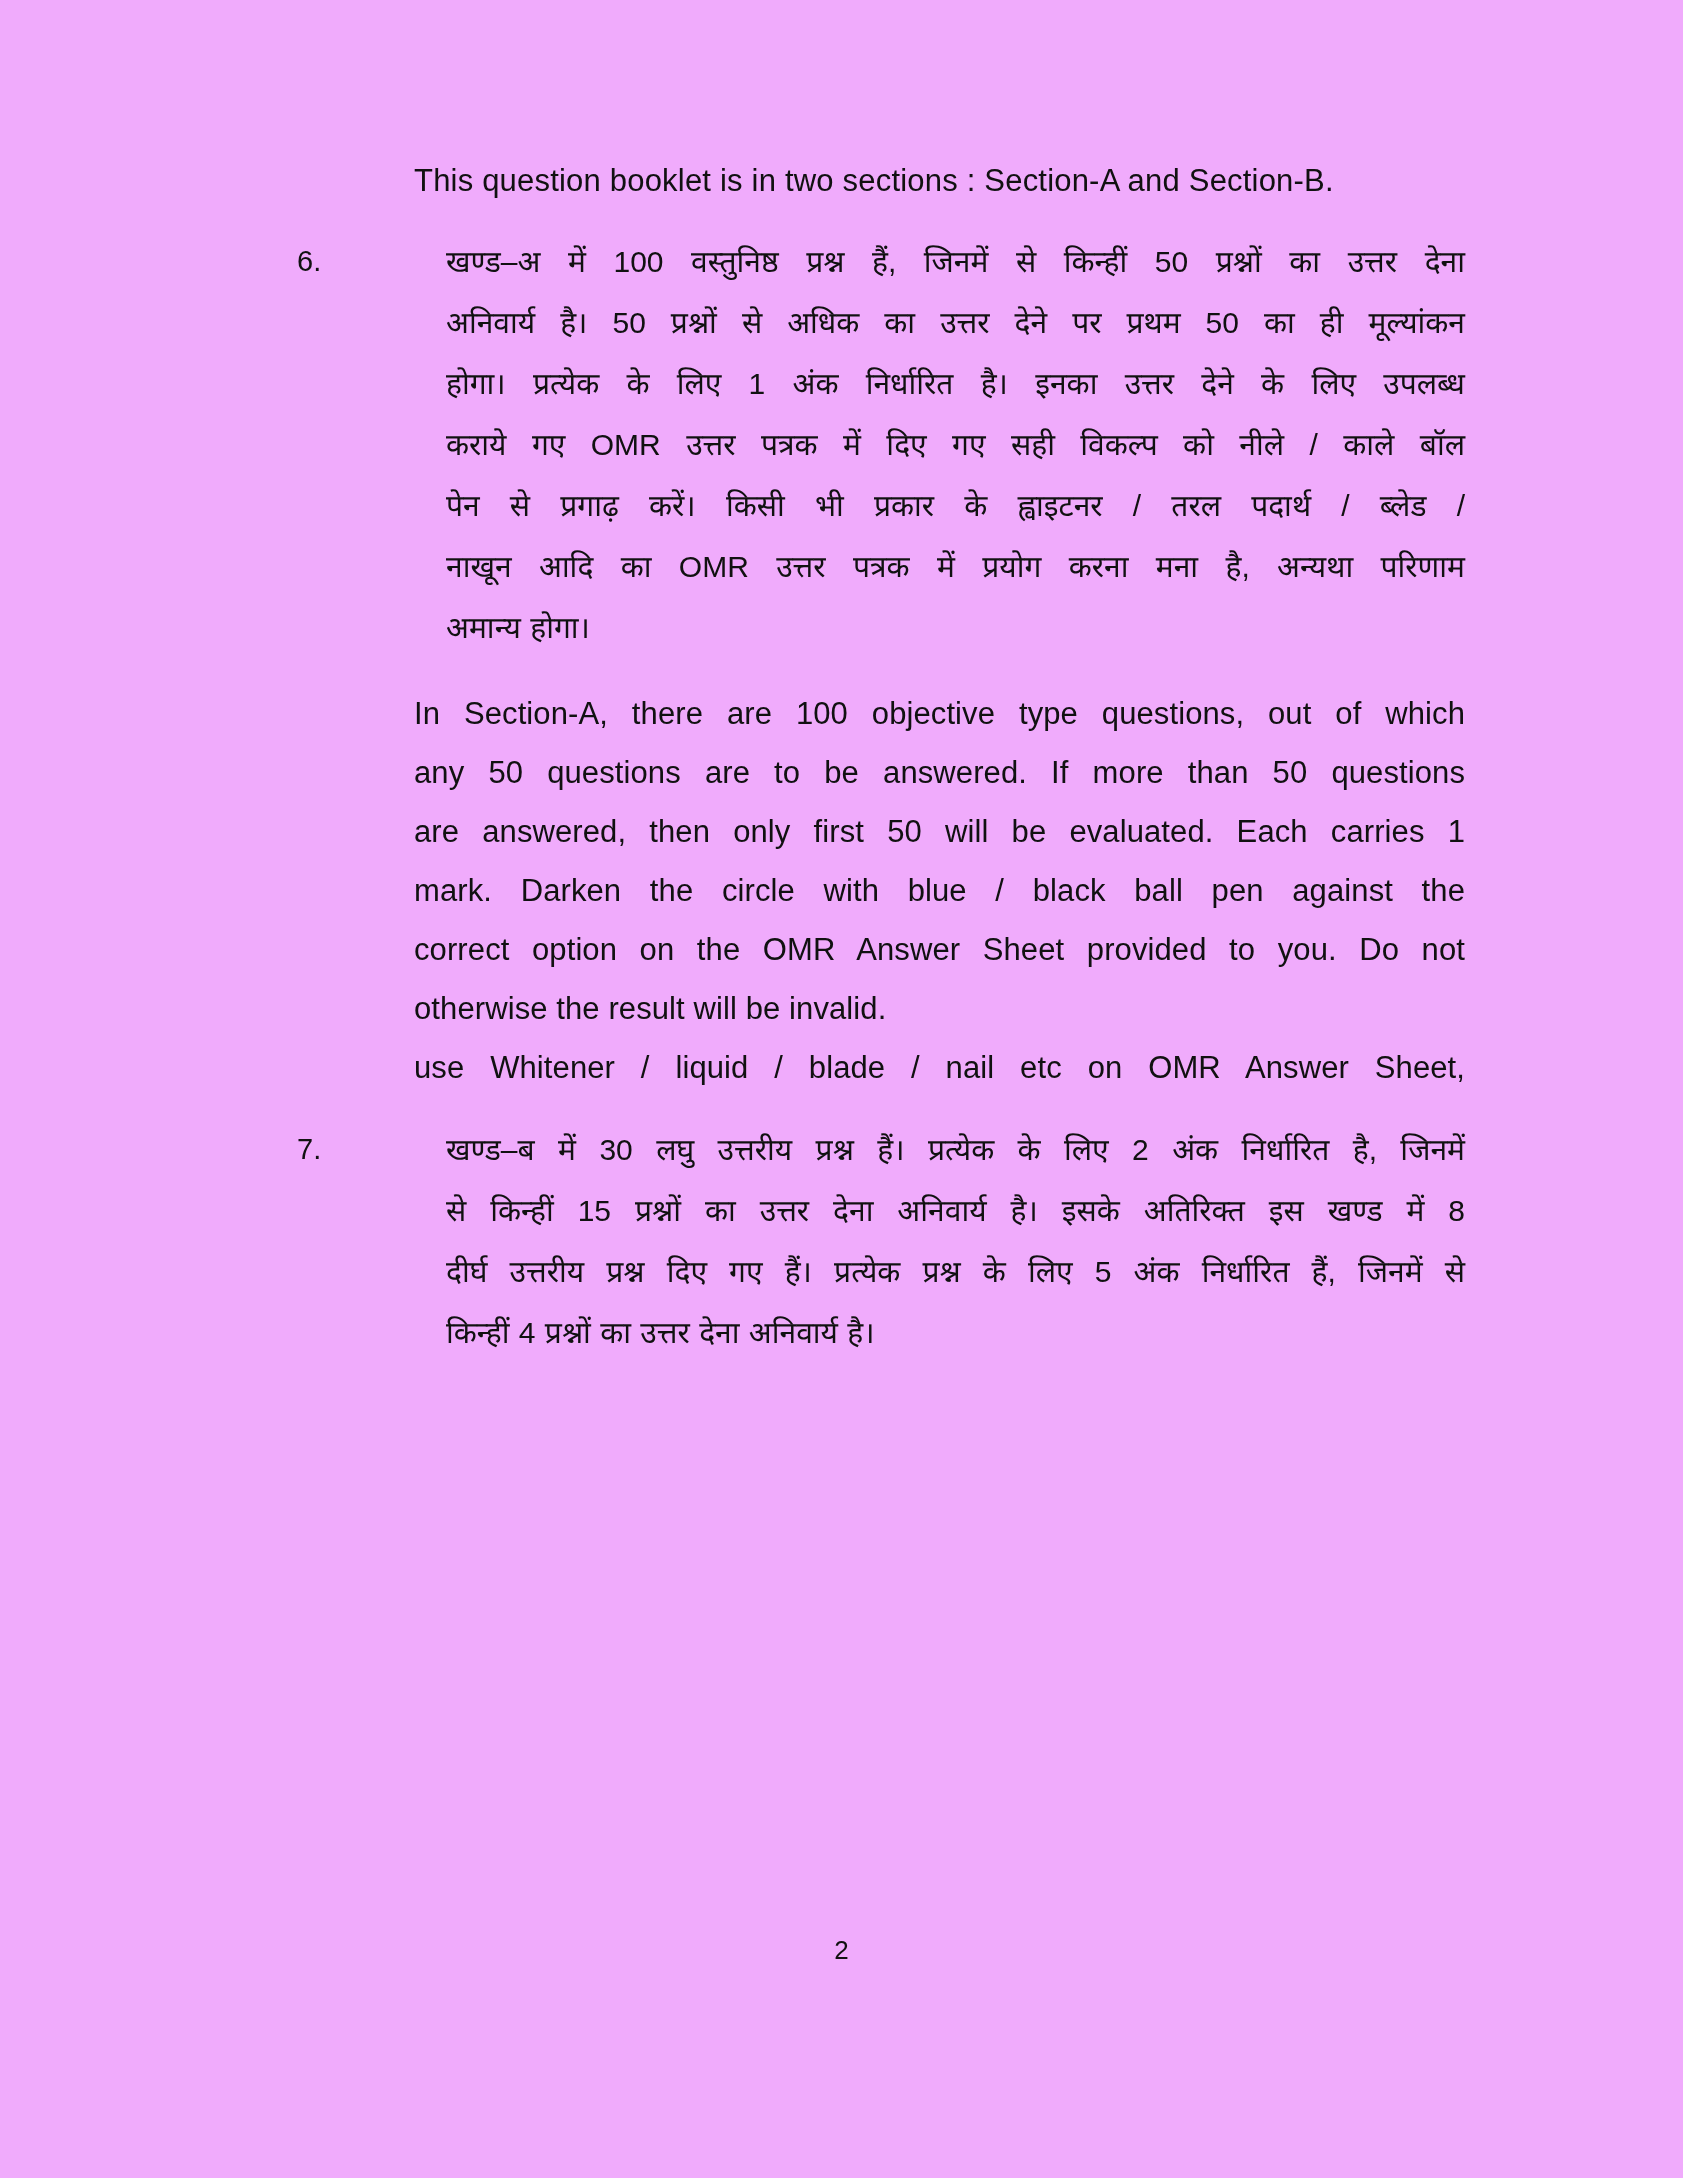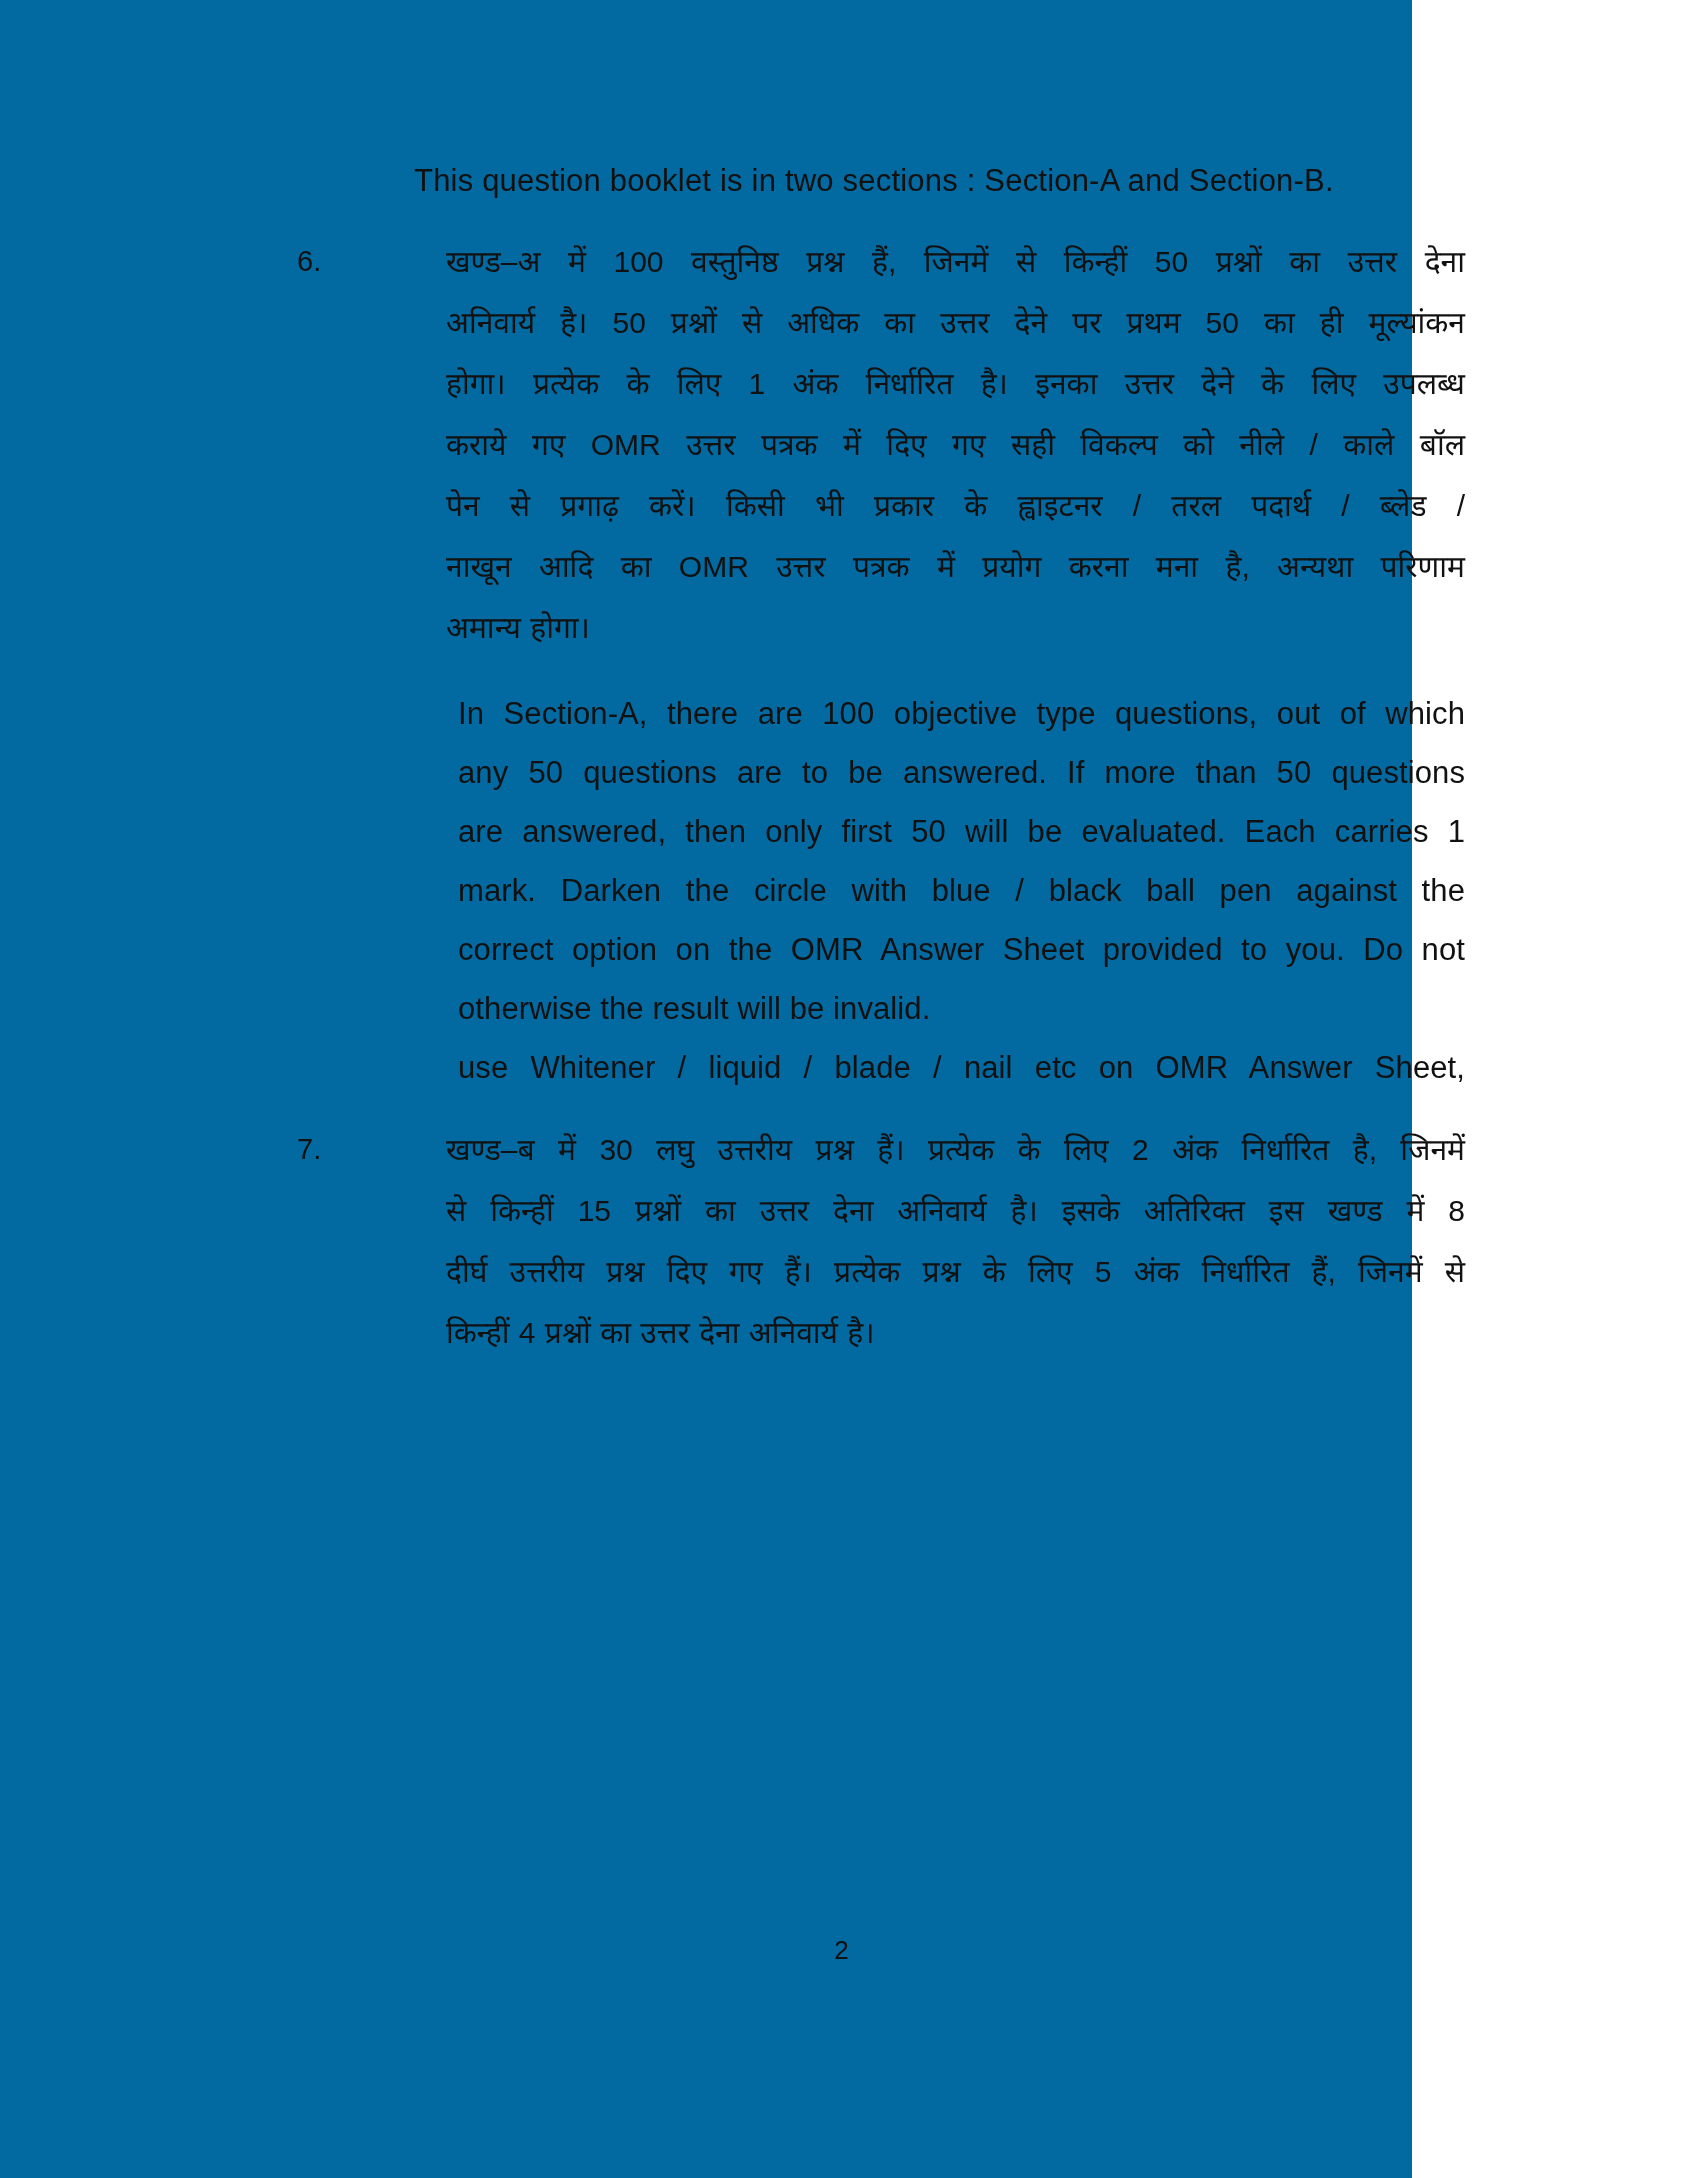--- a/index.html
+++ b/index.html
@@ -13,23 +13,23 @@
     position: relative;
     font-family: "Liberation Sans", sans-serif;
     color: #000000;
     overflow: hidden;
   }
 
   .page {
     position: absolute;
     left: 0;
     top: 0;
-    width: 1412px;
+    width: 1683px;
     height: 2178px;
-    background: #0369a1;
+    background: #f0abfc;
   }
 
   .content {
     position: absolute;
     left: 297px;
     top: 158px;
     width: 1168px;
   }
 
   
@@ -90,21 +90,21 @@
     text-align: justify;
     text-align-last: justify;
     white-space: nowrap;
   }
   .jline.free {
     text-align: left;
     text-align-last: left;
     white-space: normal;
   }
   .para-hi .jline { line-height: 61px; }
-  .para-en .jline { line-height: 59px; margin-left: 44px; }
+  .para-en .jline { line-height: 59px; }
 
   .gap-sm { height: 10px; }
   .gap-md { height: 18px; }
 
   
   .page-number {
     position: absolute;
     left: 0;
     top: 1935px;
     width: 1683px;

